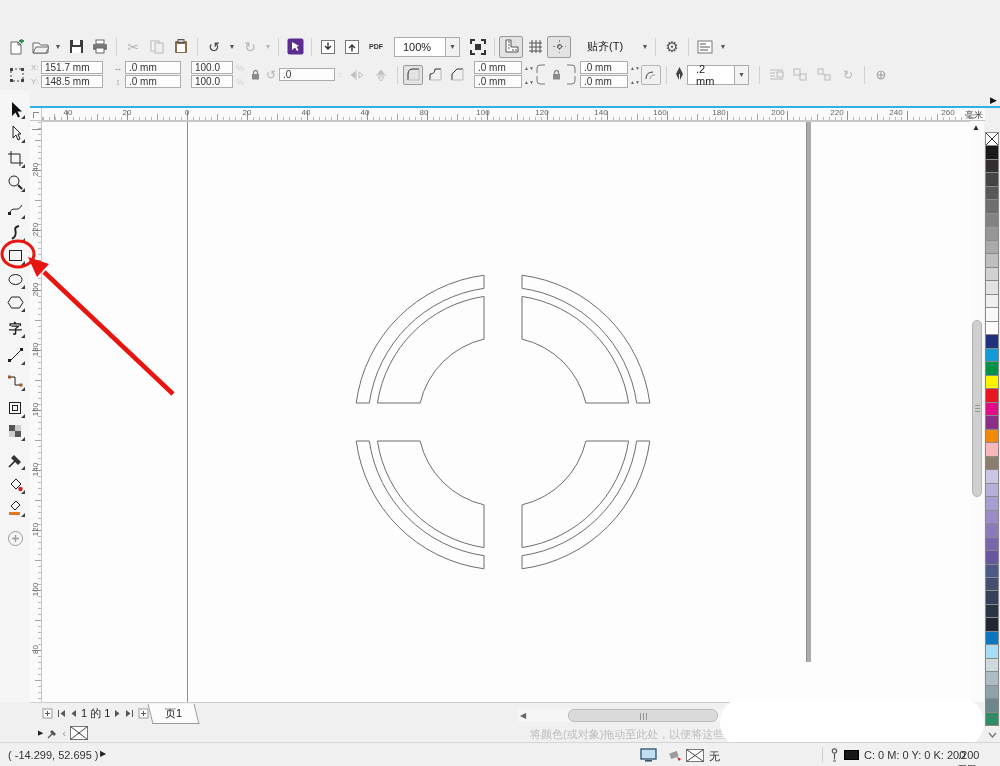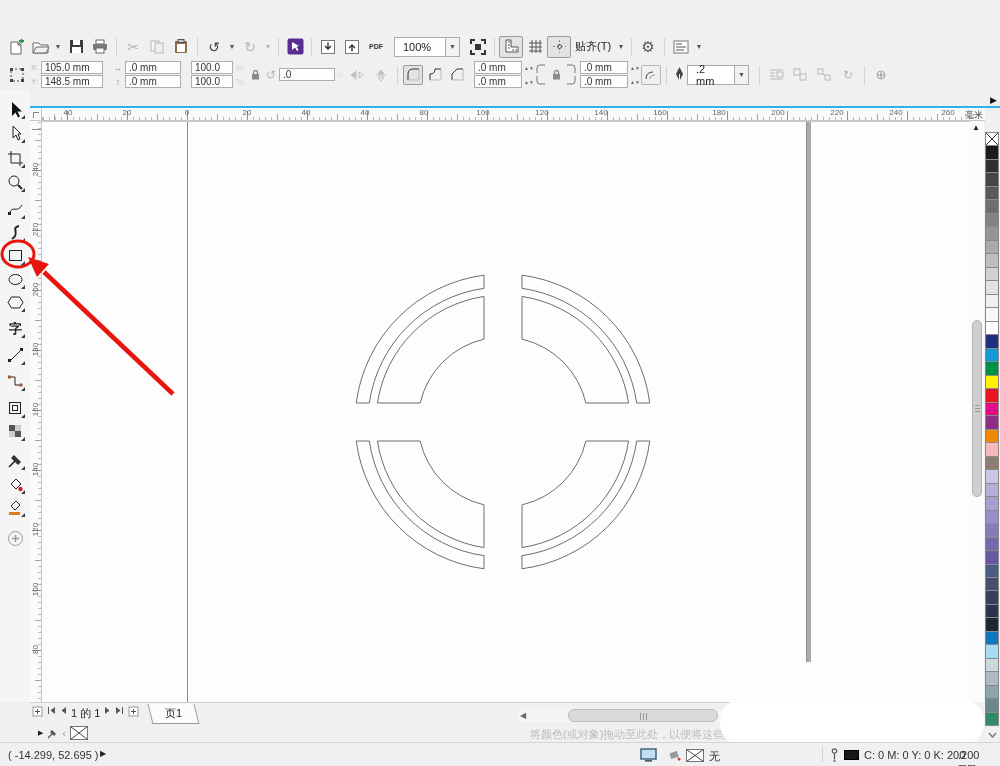--- a/index.html
+++ b/index.html
@@ -81,21 +81,21 @@
   #vthumb .grip { position:absolute; left:2px; top:84px; width:5px; height:1px; background:#969696; box-shadow:0 3px 0 #969696, 0 6px 0 #969696; }
   #palette { position:absolute; left:984px; top:121px; width:16px; height:645px; background:#f0f0f0; }
   #swatches { position:absolute; left:1px; top:12px; width:14px; height:593px; display:flex; flex-direction:column; }
   .swatch { flex:1; border:1px solid #8a8a8a; margin-top:-1px; }
   .swatch.none { background:#fff; position:relative; }
   .swatch.none svg { position:absolute; left:0; top:0; }
   #palette .pbtn { position:absolute; left:1px; width:14px; height:14px; display:flex; align-items:center; justify-content:center; color:#777; }
 
   
   #navrow { position:absolute; left:30px; top:702px; width:940px; height:22px; background:#f0f0f0; border-top:1px solid #cfcfcf; font-size:11px; color:#222; }
-  #navrow .navgrp { position:absolute; left:2px; top:3px; display:flex; gap:4px; }
+  #navrow .navgrp { position:absolute; left:12px; top:3px; display:flex; align-items:center; gap:4px; }
   #pagetab { position:absolute; left:120px; top:1px; height:20px; padding:0 14px; background:#fcfcfc; border:1px solid #9a9a9a; border-top:none; transform:skewX(14deg); display:flex; align-items:center; }
   #pagetab span { transform:skewX(-14deg); font-size:11px; }
   #hscroll { position:absolute; left:488px; top:6px; width:452px; height:13px; background:#f5f5f5; }
   #hscroll .larr { position:absolute; left:2px; top:2px; font-size:8px; color:#666; }
   #hthumb { position:absolute; left:50px; top:0px; width:150px; height:13px; background:#dadada; border:1px solid #bdbdbd; border-radius:6px; }
   #hthumb .grip { position:absolute; left:71px; top:3px; width:1px; height:7px; background:#969696; box-shadow:3px 0 0 #969696, 6px 0 0 #969696; }
   #hintrow { position:absolute; left:30px; top:724px; width:940px; height:18px; background:#f0f0f0; display:flex; align-items:center; }
   #hintrow .hint { position:absolute; left:500px; top:3px; font-size:11px; color:#bcbcbc; white-space:nowrap; }
   #hintrow .lico { display:flex; align-items:center; gap:4px; margin-left:8px; }
 
@@ -207,21 +207,21 @@
           <path d="M1,4 h13 M1,8 h13 M1,12 h13 M4,1 v13 M8,1 v13 M12,1 v13" stroke="#555"></path>
         </svg>
       </span>
     <span class="tbtn pressed">
         <svg width="15" height="15">
           <path d="M7.5,1 v13" stroke="#888" stroke-dasharray="2 2"></path>
           <path d="M1,7.5 h13" stroke="#888" stroke-dasharray="2 2"></path>
           <circle cx="7.5" cy="7.5" r="2" fill="none" stroke="#555"></circle>
         </svg>
       </span>
-    <span style="font-size:11px;color:#222;margin:0 4px;">贴齐(T)</span>
+    <span style="font-size:11px;color:#222;margin:0 16px;">贴齐(T)</span>
     <span class="tbtn narrow dropcaret">▼</span>
     <span class="sep"></span>
     <span class="tbtn" style="font-size:15px;color:#555;">⚙</span>
     <span class="sep"></span>
     <span class="tbtn">
         <svg width="16" height="14">
           <rect x="1" y="1" width="14" height="12" fill="#fff" stroke="#777"></rect>
           <path d="M3,4 h6 M3,7 h10 M3,10 h8" stroke="#555"></path>
         </svg>
       </span>
@@ -234,21 +234,21 @@
           <rect x="2" y="2" width="12" height="12" fill="none" stroke="#444" stroke-dasharray="2 2"></rect>
           <rect x="1" y="1" width="3" height="3" fill="#444"></rect>
           <rect x="12" y="1" width="3" height="3" fill="#444"></rect>
           <rect x="1" y="12" width="3" height="3" fill="#444"></rect>
           <rect x="12" y="12" width="3" height="3" fill="#444"></rect>
         </svg>
       </span>
     <div class="pcol">
       <div class="prow">
           <span class="tinylab">X:</span>
-          <span class="fld" style="width:62px;">105.0 mm</span>
+          <span class="fld" style="width:62px;">151.7 mm</span>
         </div>
       <div class="prow">
           <span class="tinylab">Y:</span>
           <span class="fld" style="width:62px;">148.5 mm</span>
         </div>
     </div>
     <div class="pcol" style="margin-left:8px;">
       <div class="prow">
           <span class="miniico">↔</span>
           <span class="fld" style="width:56px;">.0 mm</span>

